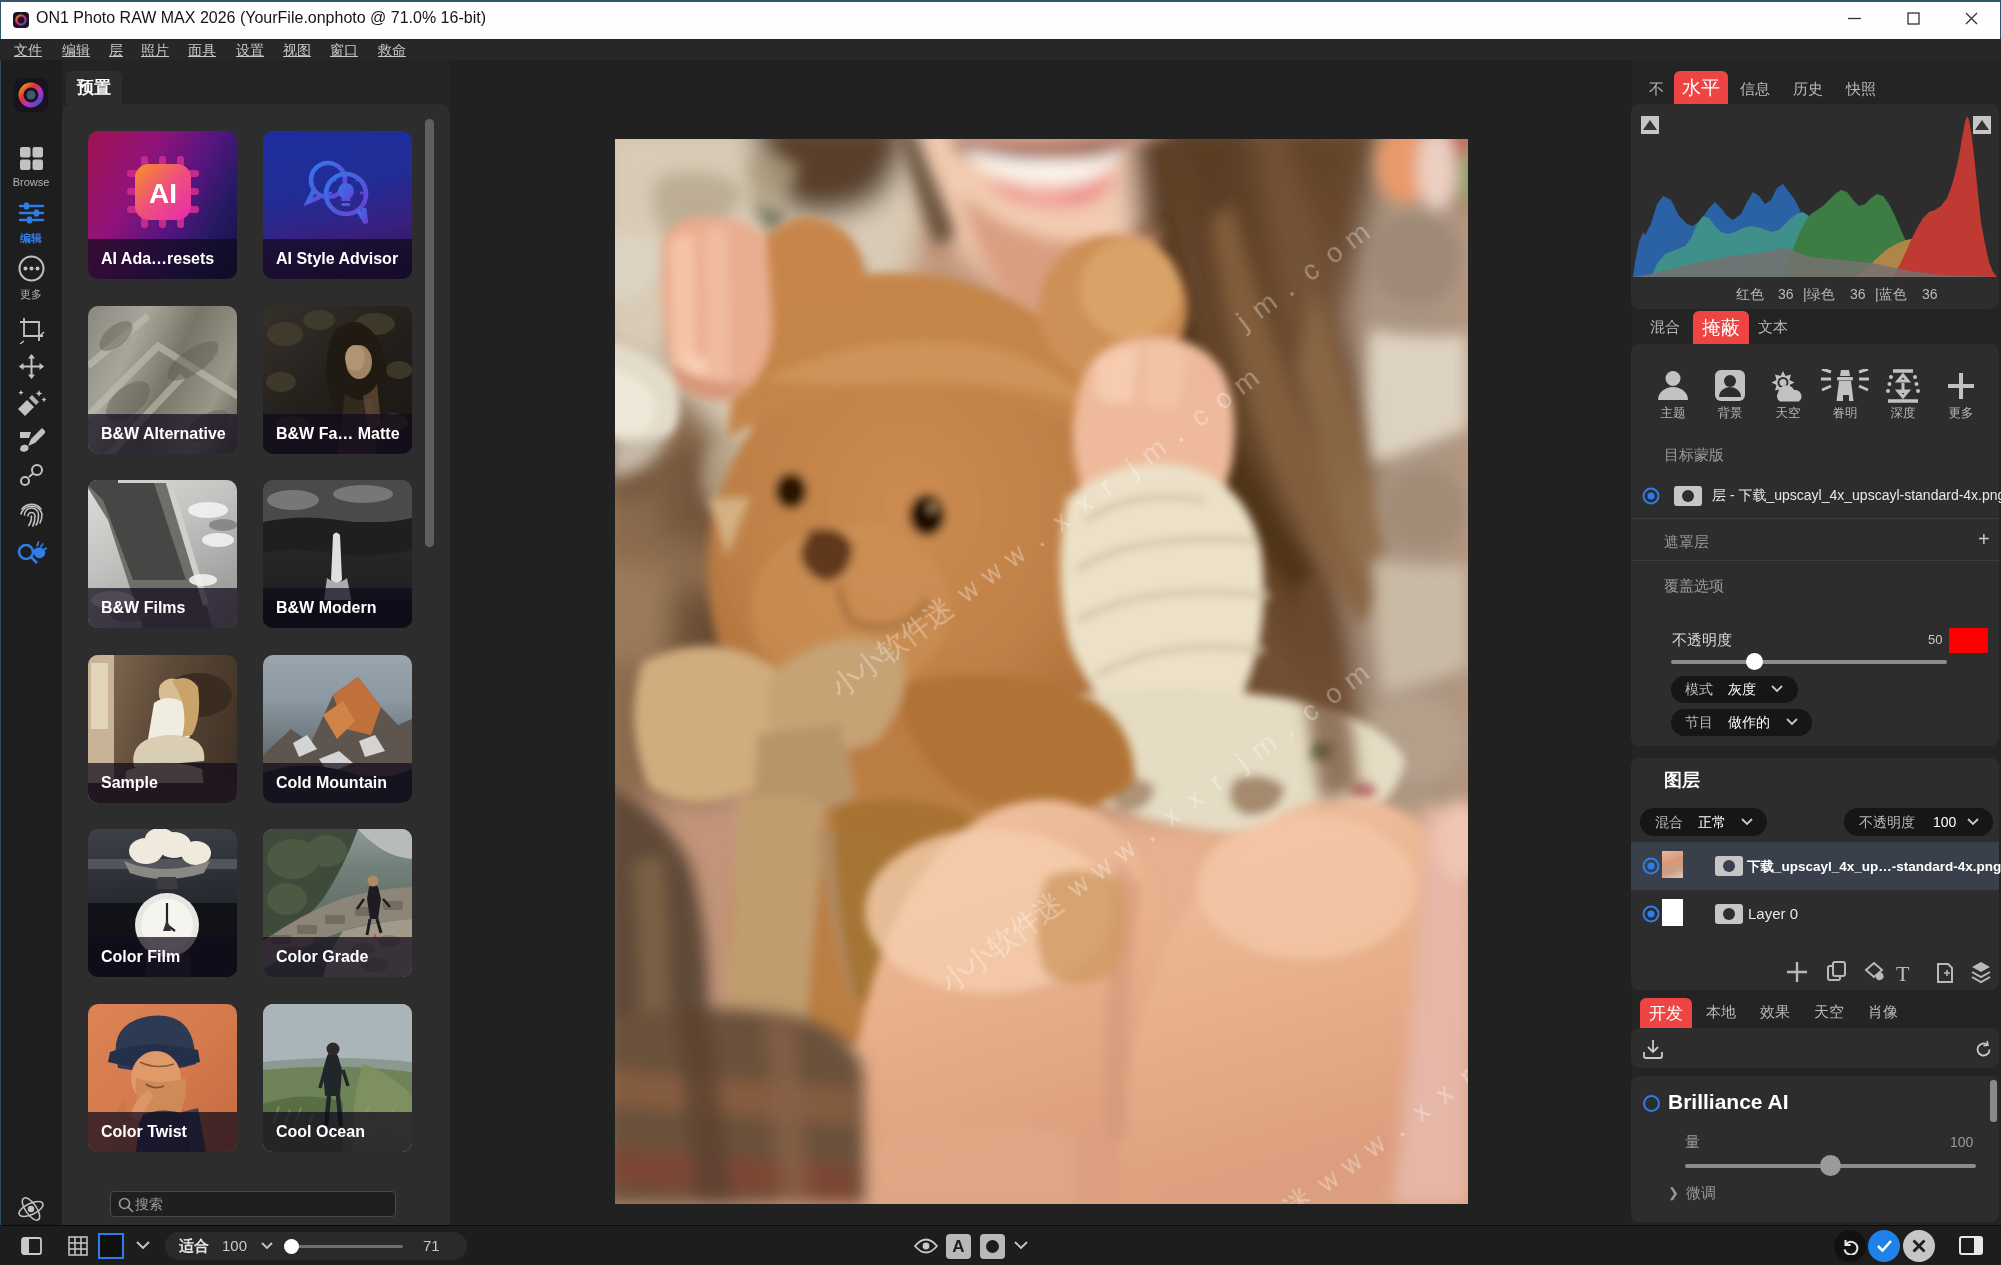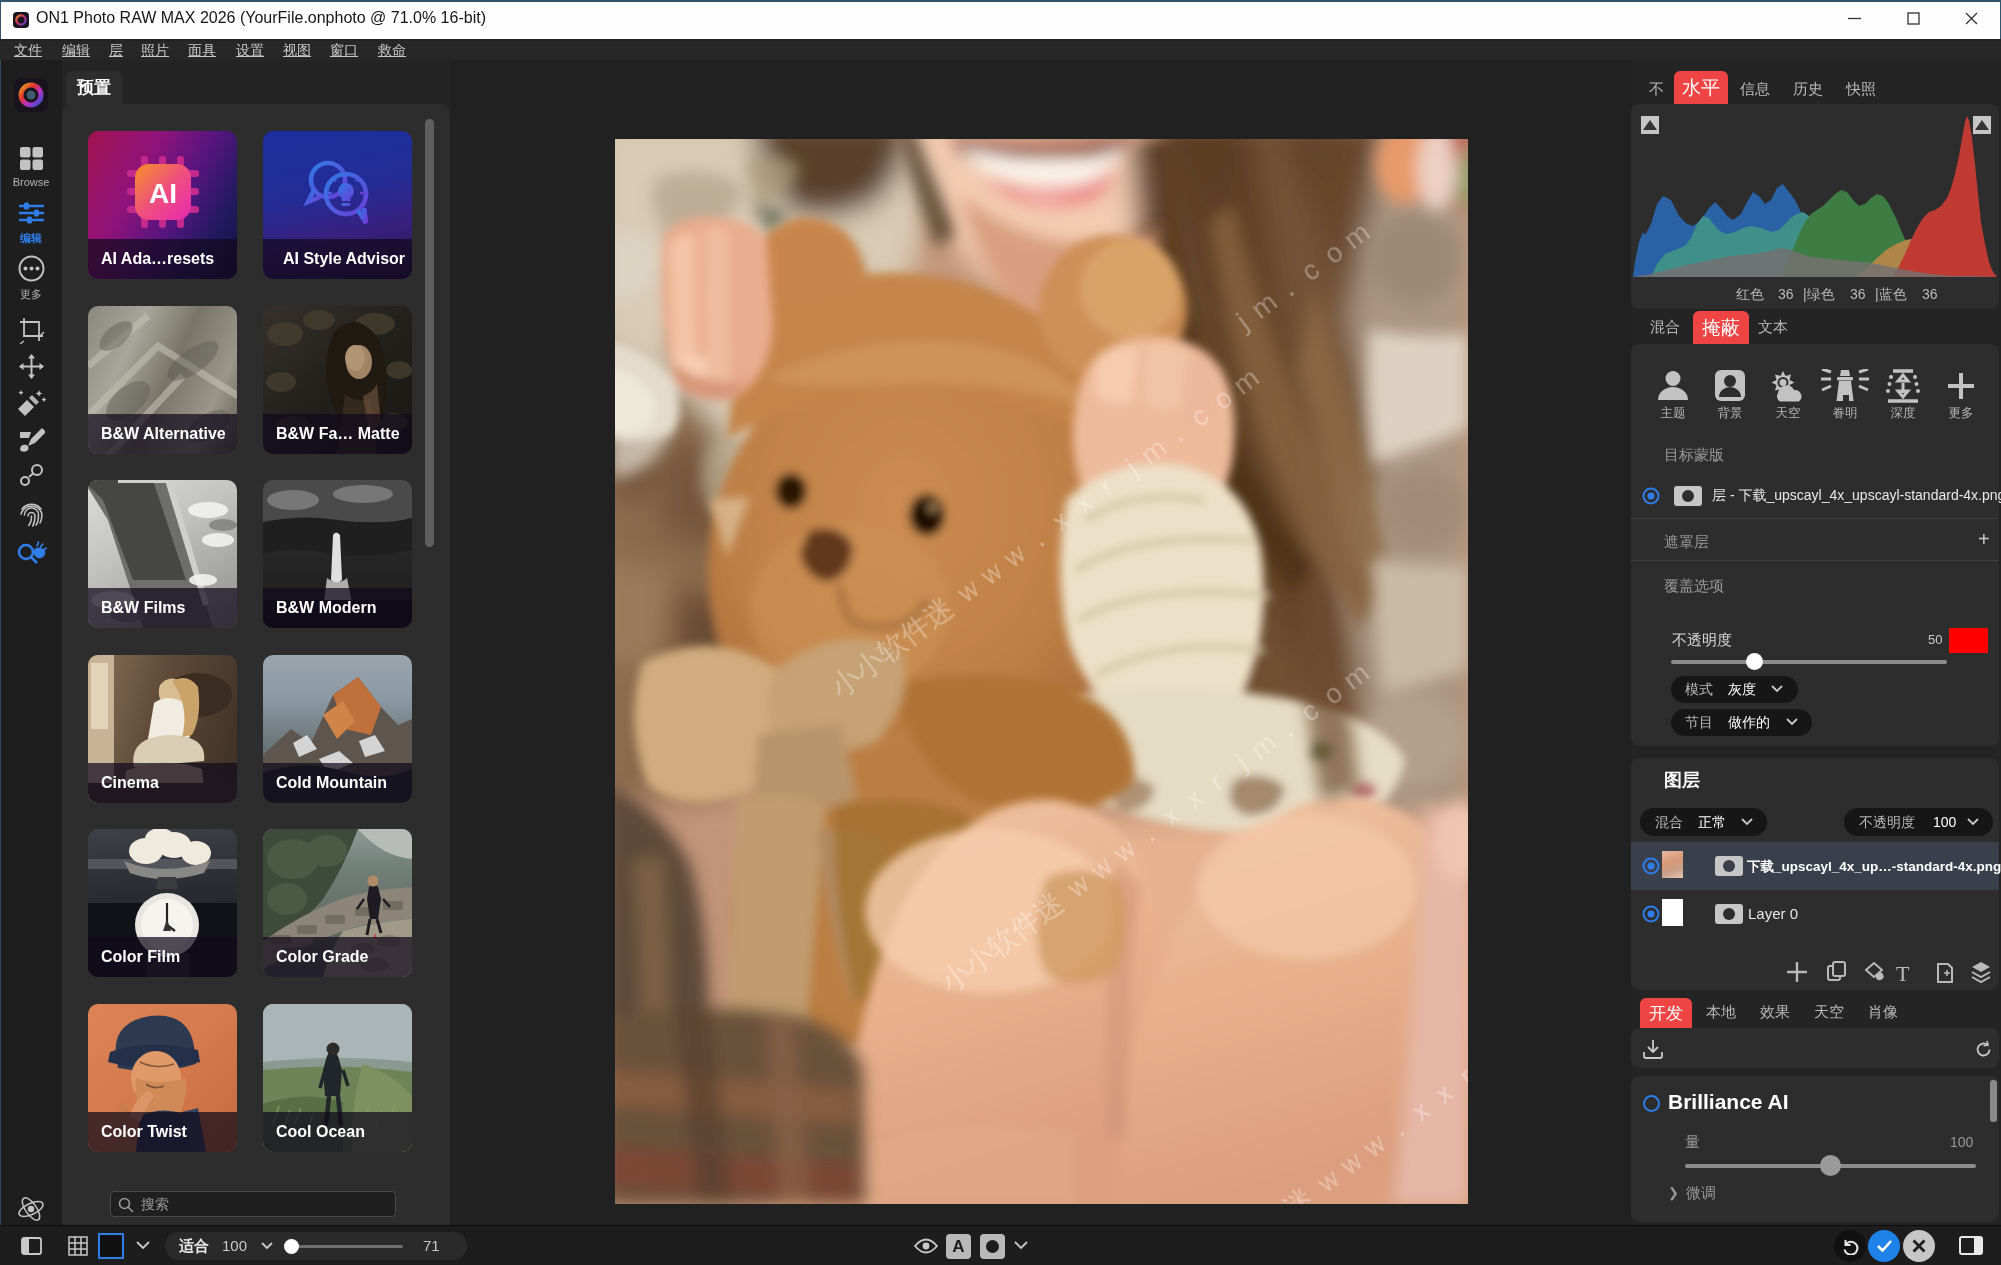--- a/index.html
+++ b/index.html
@@ -16,21 +16,21 @@
 
 #ltoolbar { position:absolute; left:0; top:60px; width:62px; height:1165px; background:#1e1e1e; border-left:1px solid #2b4c5e; }
 .ltool { position:absolute; left:0; width:62px; text-align:center; }
 .ltlabel { font-size:11px; color:#b5b5b5; margin-top:1px; }
 
 #lpanel { position:absolute; left:62px; top:104px; width:388px; height:1121px; background:#2d2d2d; border-radius:10px 10px 0 0; }
 #ltab { position:absolute; left:66px; top:71px; width:56px; height:33px; background:#2d2d2d; border-radius:6px 6px 0 0; color:#fff; font-weight:bold; font-size:17px; text-align:center; line-height:33px; }
 .tile { position:absolute; width:149px; height:148px; border-radius:10px; overflow:hidden; }
 .tcap { position:absolute; left:0; bottom:0; width:100%; height:40px; background:rgba(16,10,28,0.72); color:#fff; font-weight:bold; font-size:16px; line-height:40px; padding-left:13px; white-space:nowrap; }
 #lscroll { position:absolute; left:425px; top:119px; width:9px; height:428px; background:#5f5f5f; border-radius:5px; }
-#searchbox { position:absolute; left:110px; top:1191px; width:286px; height:26px; background:#1f1f1f; border:1px solid #4a4a4a; border-radius:4px; color:#9a9a9a; font-size:14px; line-height:24px; padding-left:30px; }
+#searchbox { position:absolute; left:110px; top:1191px; width:286px; height:26px; background:#1f1f1f; border:1px solid #4a4a4a; border-radius:4px; color:#9a9a9a; font-size:14px; line-height:24px; padding-left:24px; }
 
 #canvas { position:absolute; left:450px; top:60px; width:1182px; height:1165px; background:#212121; }
 #photo { position:absolute; left:165px; top:79px; width:853px; height:1065px; }
 
 #rpanel { position:absolute; left:1632px; top:60px; width:369px; height:1165px; background:#242424; }
 .rp { position:absolute; background:#2d2d2d; border-radius:8px; }
 .rtab-act { position:absolute; background:#ef4444; border-radius:6px 6px 0 0; color:#fff; font-weight:normal; text-align:center; }
 .rtab { position:absolute; color:#b9b9b9; font-size:15px; }
 .pill { position:absolute; background:#161616; border-radius:14px; color:#fff; }
 .dim { color:#999; }
@@ -236,21 +236,21 @@
             <rect x="62" y="16" width="12" height="7" rx="3"></rect>
             <rect x="62" y="34" width="12" height="7" rx="3"></rect>
             <rect x="62" y="52" width="12" height="7" rx="3"></rect>
           </g>
         <rect x="10" y="10" width="56" height="56" rx="14" fill="url(#aig)"></rect>
         <text x="38" y="49" font-size="28" font-weight="bold" fill="#fff" text-anchor="middle" font-family="Liberation Sans">AI</text>
       </svg>
       <div class="tcap">AI Ada…resets</div>
     </div>
 
-    <div class="tile" style="left:263px; top:131px; background:linear-gradient(168deg,#1c2f9e 0%,#222c96 40%,#38207e 68%,#271047 100%);text-align:center;">
+    <div class="tile" style="left:263px; top:131px; background:linear-gradient(168deg,#1c2f9e 0%,#222c96 40%,#38207e 68%,#271047 100%);">
       <svg class="abs" style="left:35px; top:25px;" width="80" height="72" viewBox="0 0 80 72">
         <defs>
             <linearGradient id="adv" x1="0" y1="0" x2="1" y2="1">
               <stop offset="0" stop-color="#2f7ae5"></stop>
               <stop offset="1" stop-color="#6a3fd8"></stop>
             </linearGradient>
           </defs>
         <g stroke="url(#adv)" stroke-width="4.6" fill="none">
           <circle cx="30" cy="24" r="17"></circle>
           <path d="M16 34 l-6 12 12 -5"></path>
@@ -342,21 +342,21 @@
           <rect x="0" y="0" width="26" height="148" fill="#c8b396"></rect>
           <rect x="3" y="8" width="17" height="66" fill="#e2d4b8"></rect>
           <ellipse cx="110" cy="40" rx="34" ry="22" fill="#3a2c20"></ellipse>
           <path d="M72 30 q10 -12 22 -2 q6 10 2 20 l-20 4 q-8 -12 -4 -22 Z" fill="#d9bd92"></path>
           <path d="M66 48 q14 -10 30 0 l6 34 q-20 10 -42 2 Z" fill="#f0ece2"></path>
           <path d="M60 84 q24 -8 44 0 q14 6 12 22 l-70 6 q-4 -20 14 -28 Z" fill="#d9cdb4"></path>
           <path d="M38 116 q36 -16 76 -2 l2 18 -80 4 Z" fill="#c9b896"></path>
           <path d="M84 26 q16 -8 26 6 q4 30 -6 48 l-10 2 q8 -30 -10 -56 Z" fill="#caa36b"></path>
           <rect x="0" y="128" width="149" height="20" fill="#4a3a2c"></rect>
         </svg>
-      <div class="tcap">Cinema</div>
+      <div class="tcap">Sample</div>
     </div>
 
     <div class="tile" style="left:263px; top:655px; background:linear-gradient(180deg,#9aa5ae 0%,#8c98a2 30%,#3e4a44 100%);">
       <svg class="abs" style="left:0; top:0;" width="149" height="148" viewBox="0 0 149 148">
           <path d="M0 100 L28 74 L48 88 L70 40 L95 22 L118 52 L135 70 L149 64 V148 H0 Z" fill="#5e564e"></path>
           <path d="M70 40 L95 22 L118 52 L108 80 L82 74 Z" fill="#c0703a"></path>
           <path d="M60 60 L80 46 L92 66 L74 84 Z" fill="#d08448"></path>
           <g fill="#e8eaec" opacity="0.85">
             <path d="M30 88 l14 -8 10 14 -18 8 Z"></path>
             <path d="M96 86 l16 -6 10 16 -20 6 Z"></path>

